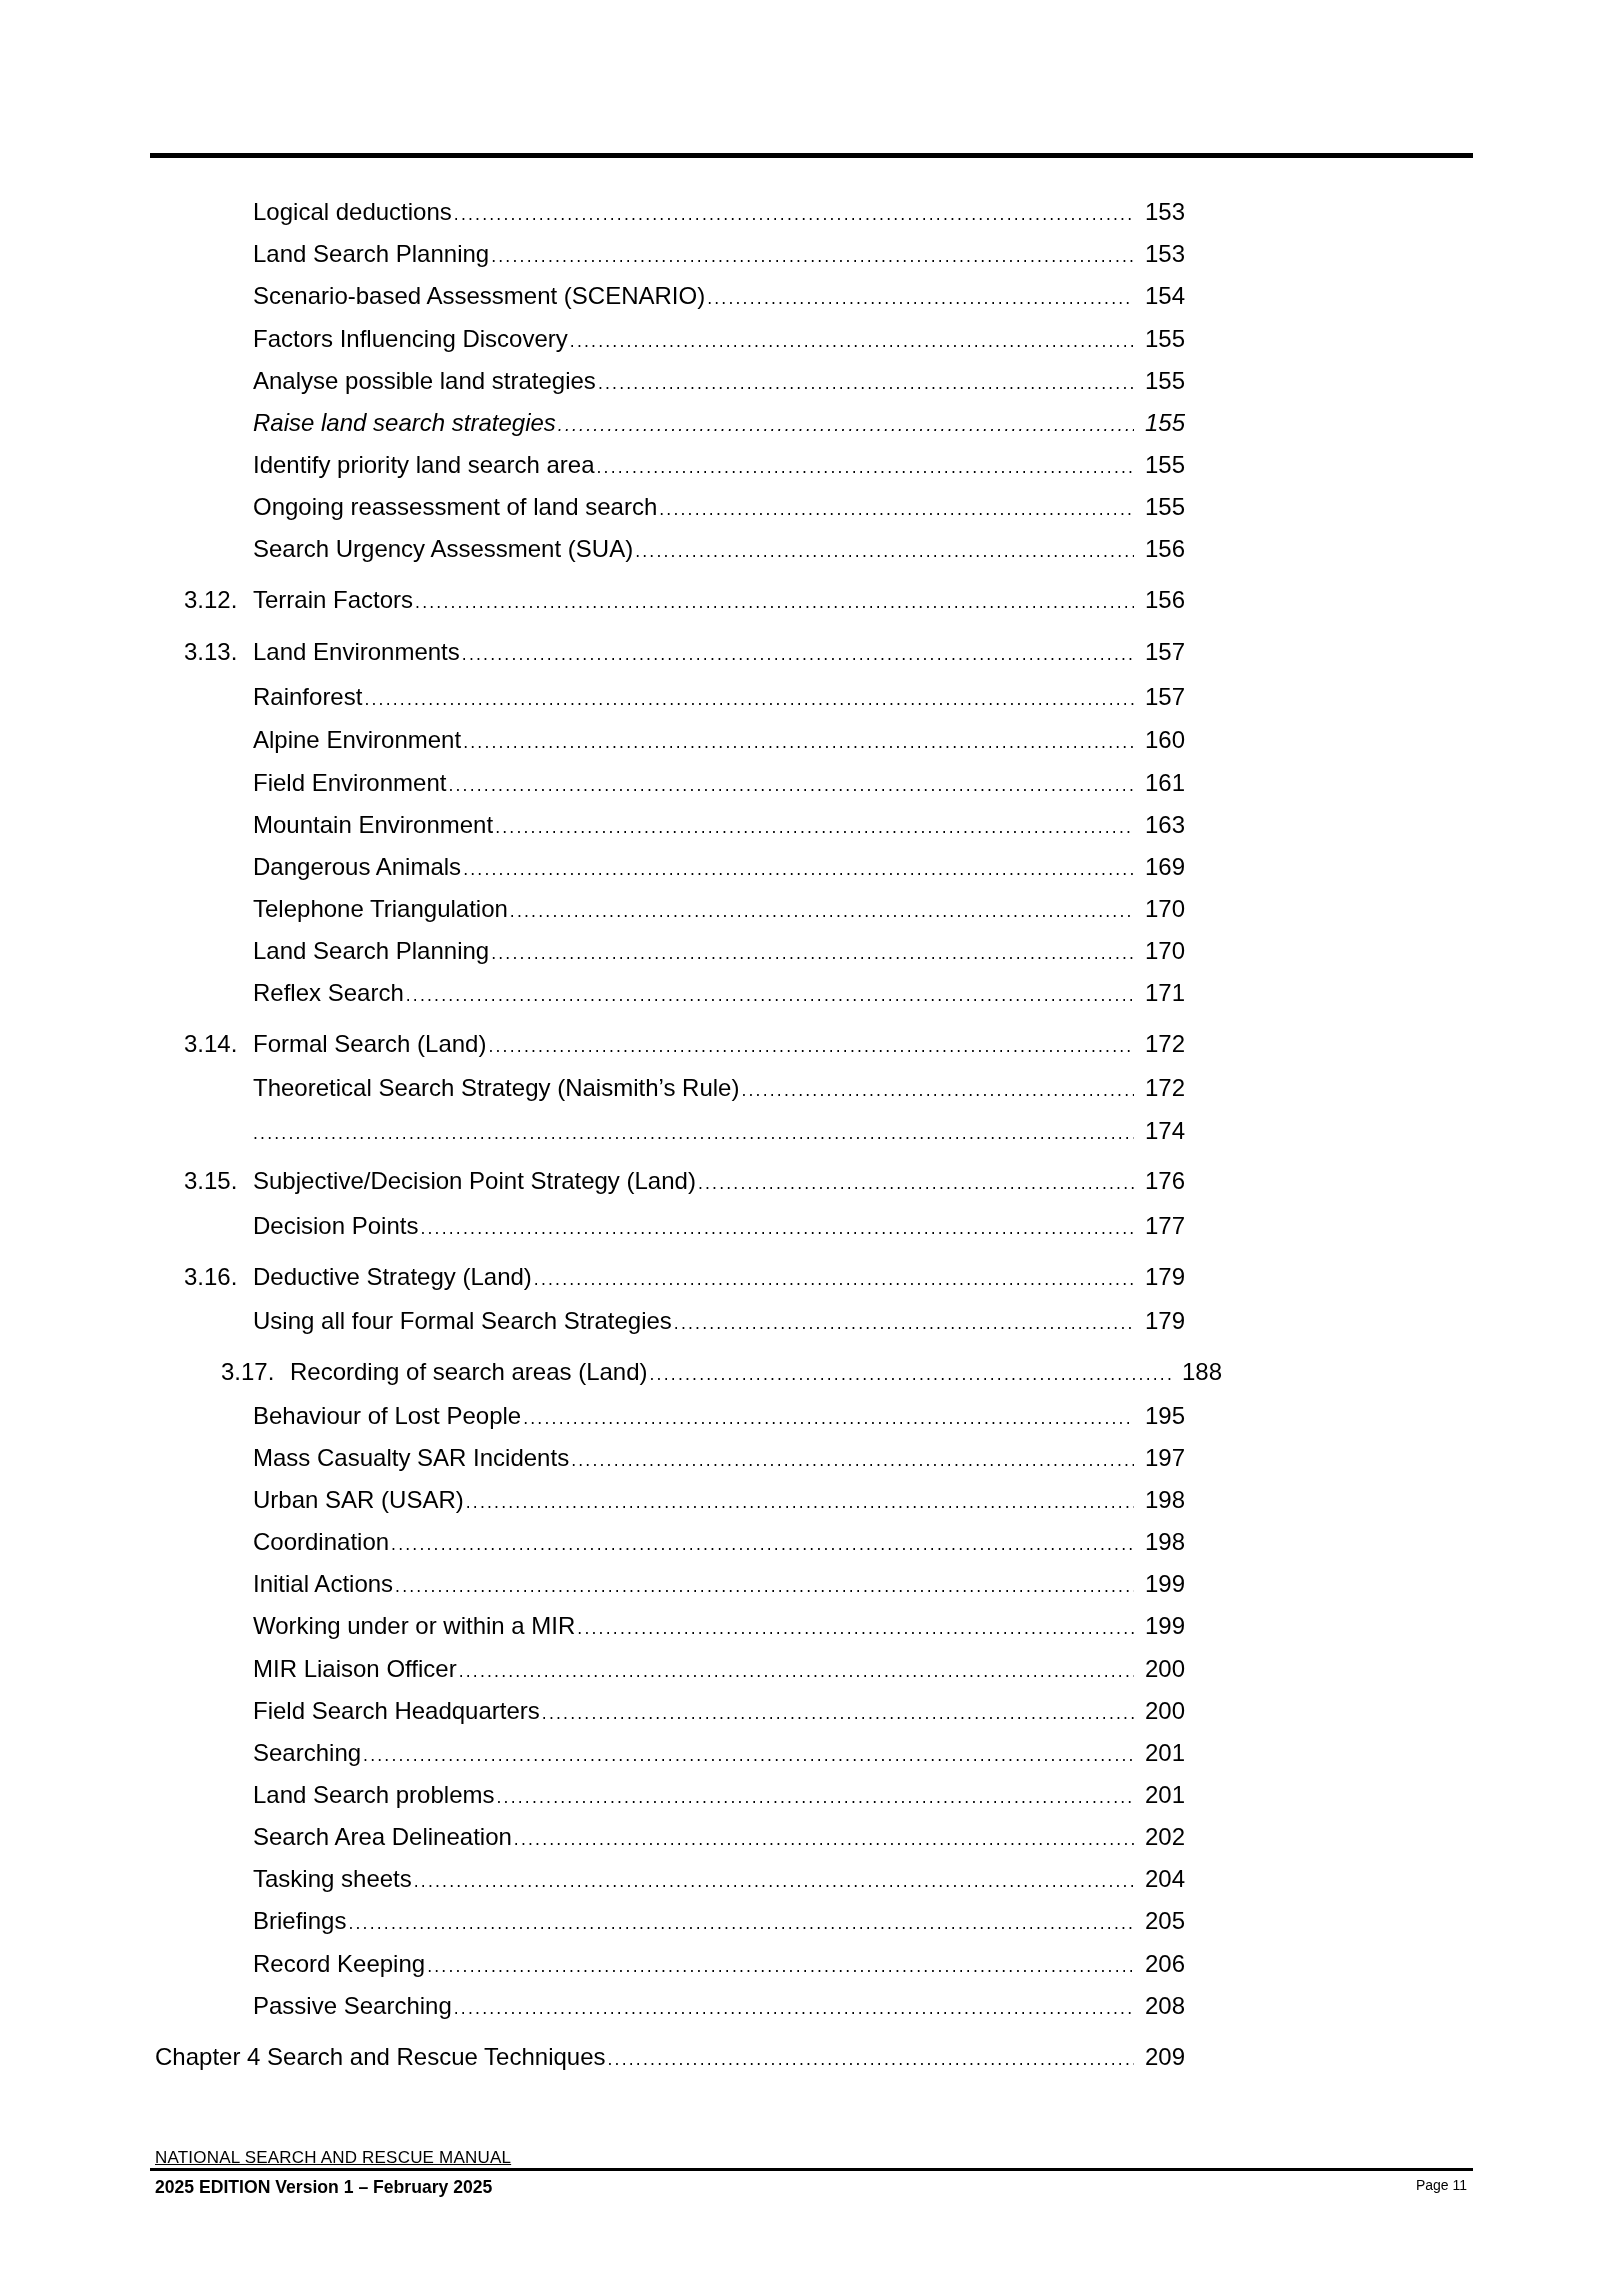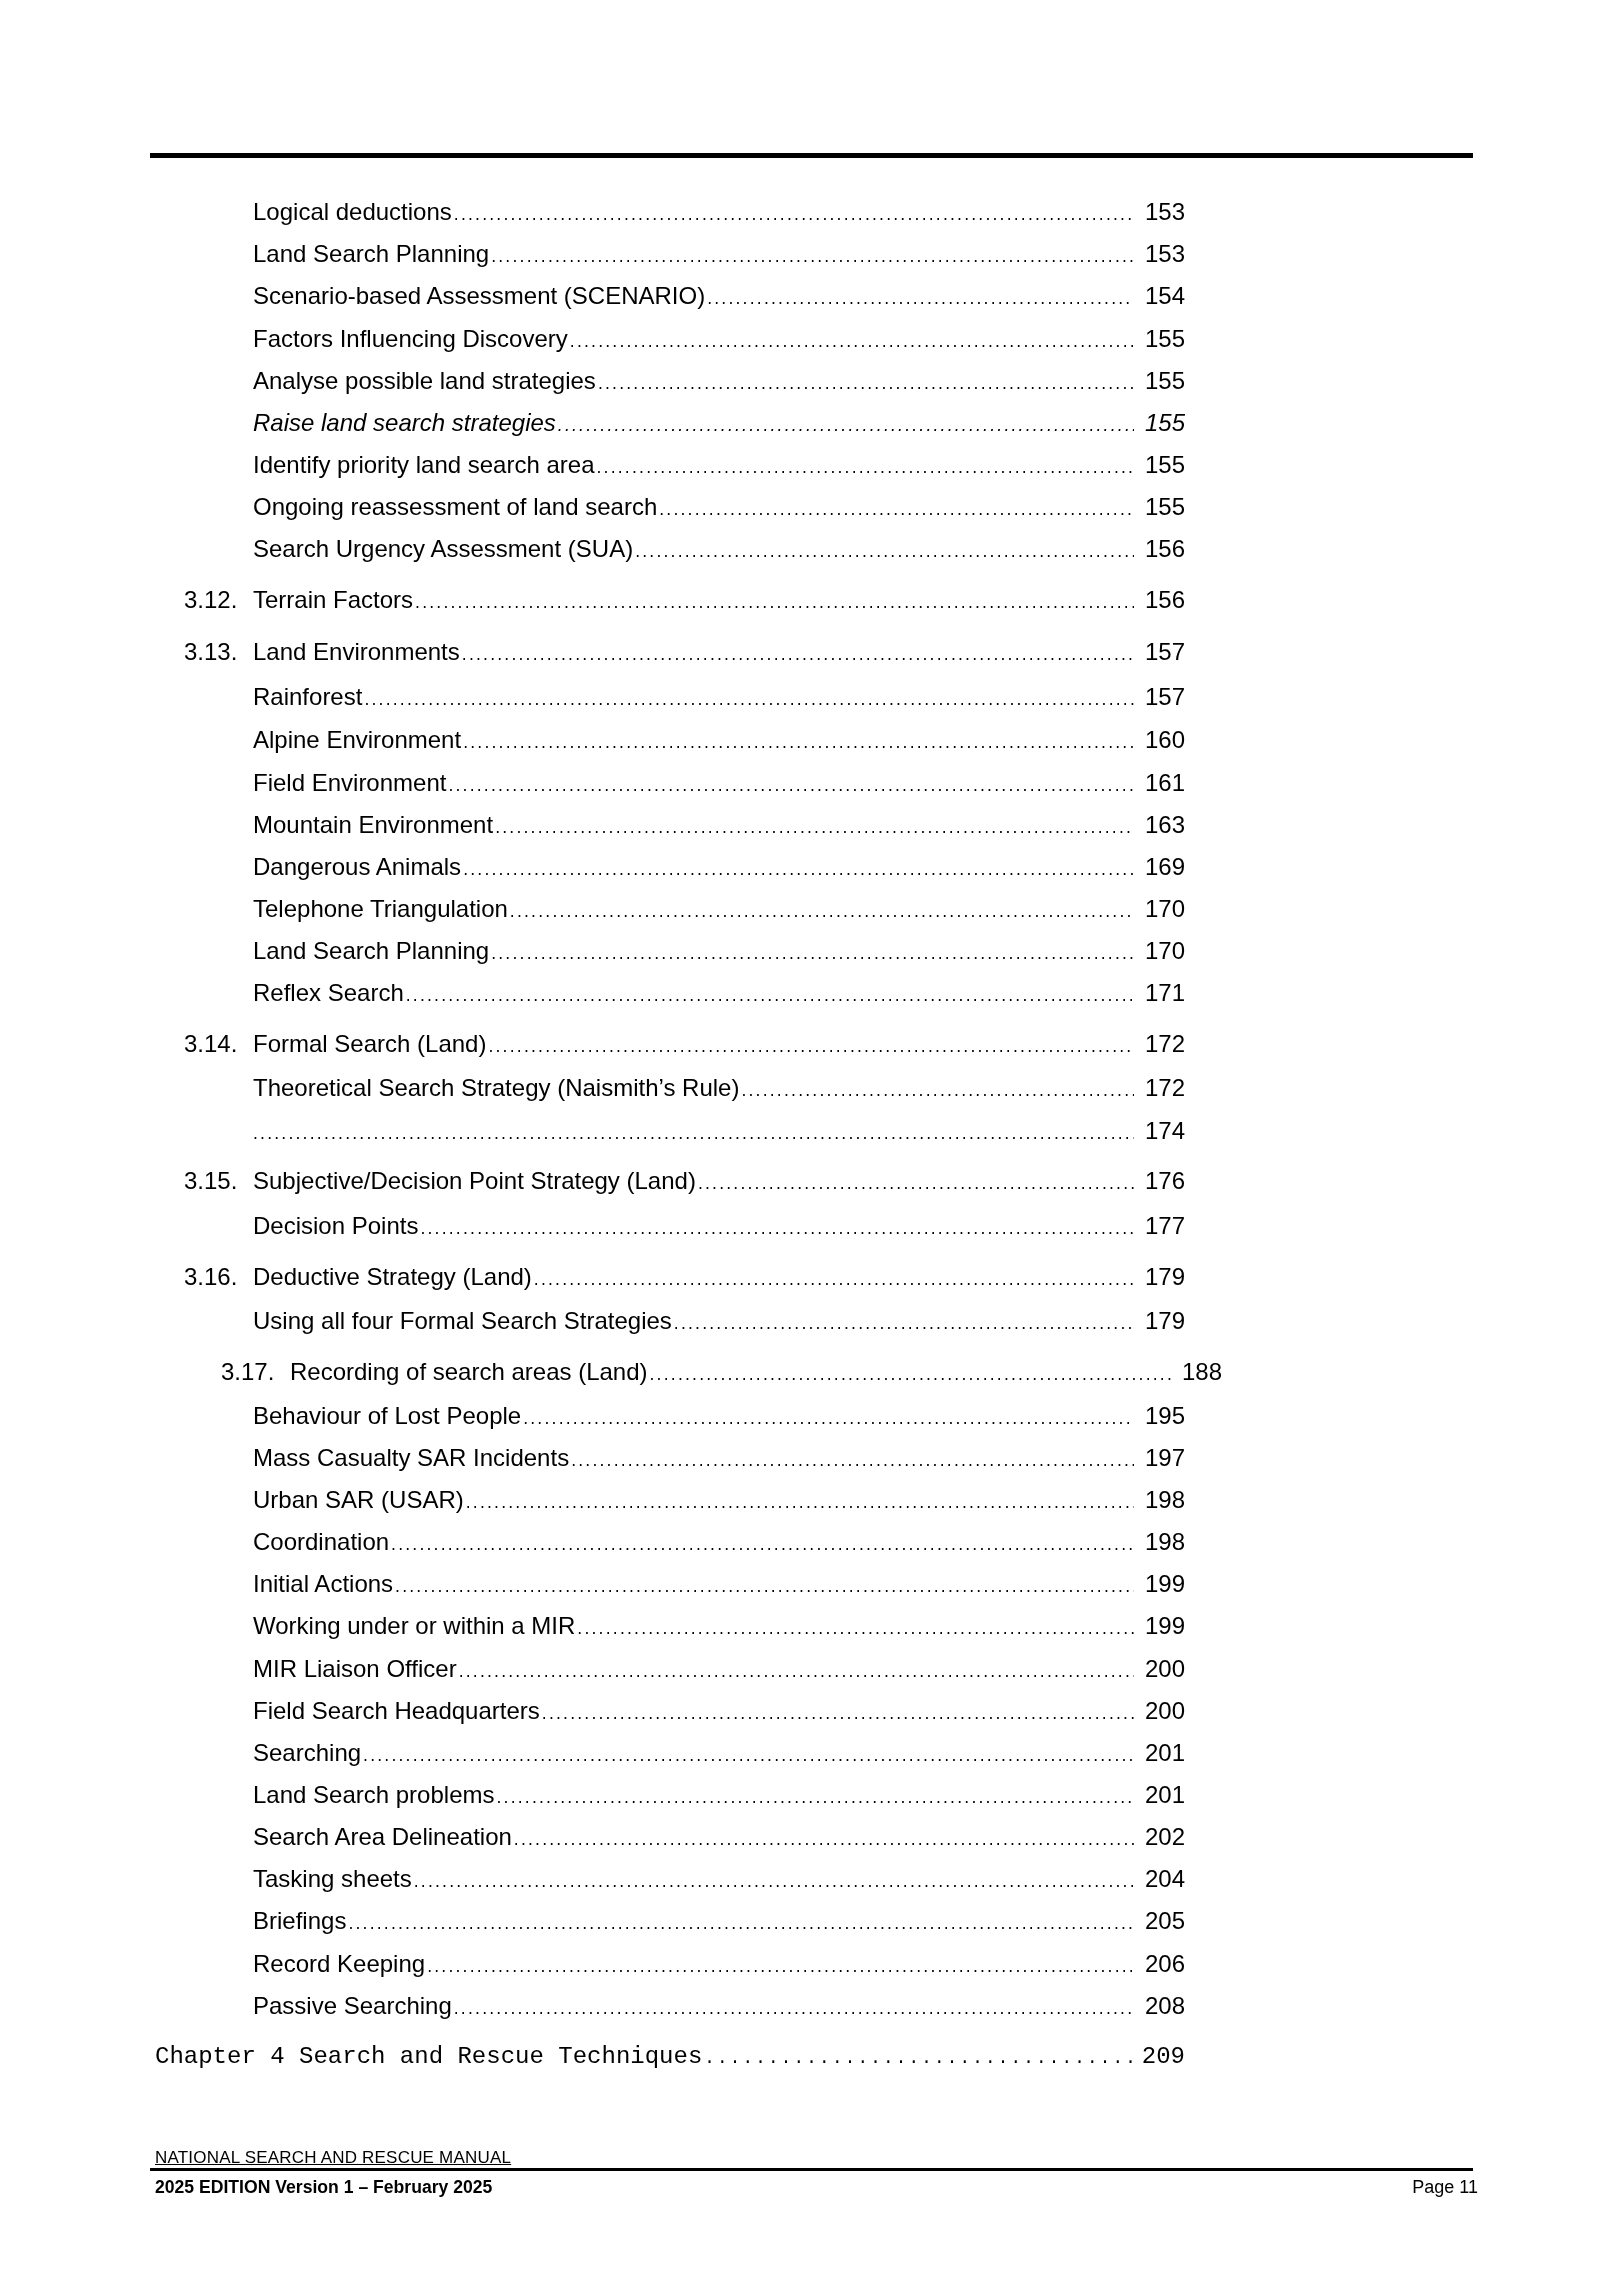--- a/index.html
+++ b/index.html
@@ -13,21 +13,21 @@
   .toc-row.sub .entry { left:253px; }
   .toc-row.sec .entry { left:253px; }
   .toc-row.chap .entry { left:155px; }
   .entry .title { flex:0 0 auto; padding-right:2px; }
   .entry .leader { flex:1 1 auto; overflow:hidden; letter-spacing:2.2px; font-size:17.6px; color:#000; }
   .entry .leader::before { content:"........................................................................................................................................................................................................................................................................................"; }
   .entry .page { flex:0 0 auto; padding-left:7.8px; text-align:right; min-width:43px; }
   .footer-title { position:absolute; left:155px; top:2148px; font-size:17px; letter-spacing:0.2px;text-decoration:underline; }
   .footer-rule { position:absolute; left:150px; top:2168px; width:1323px; height:2.9px; background:#000; }
   .footer-edition { position:absolute; left:155px; top:2177px; font-size:17.6px; font-weight:bold; }
-  .footer-page { position:absolute; right:143px; top:2177px; font-size:18px; }
+  .footer-page { position:absolute; right:154px; top:2177px; font-size:14px; }
 </style>
 </head>
 <body>
 
 <div class="top-rule"></div>
 
 <div class="toc" id="toc">
     <div class="toc-row sub" style="top: 192px;">
 
     <span class="entry">
@@ -356,21 +356,21 @@
     </span>
   </div>
     <div class="toc-row sub" style="top: 1986px;">
 
     <span class="entry">
       <span class="title">Passive Searching</span>
       <span class="leader"></span>
       <span class="page">208</span>
     </span>
   </div>
-    <div class="toc-row chap" style="top: 2037px; font-family: Liberation Mono, monospace;">
+    <div class="toc-row chap" style="top: 2037px;">
 
     <span class="entry">
       <span class="title">Chapter 4 Search and Rescue Techniques</span>
       <span class="leader"></span>
       <span class="page">209</span>
     </span>
   </div>
   </div>
 
 <div class="footer-title">NATIONAL SEARCH AND RESCUE MANUAL</div>

